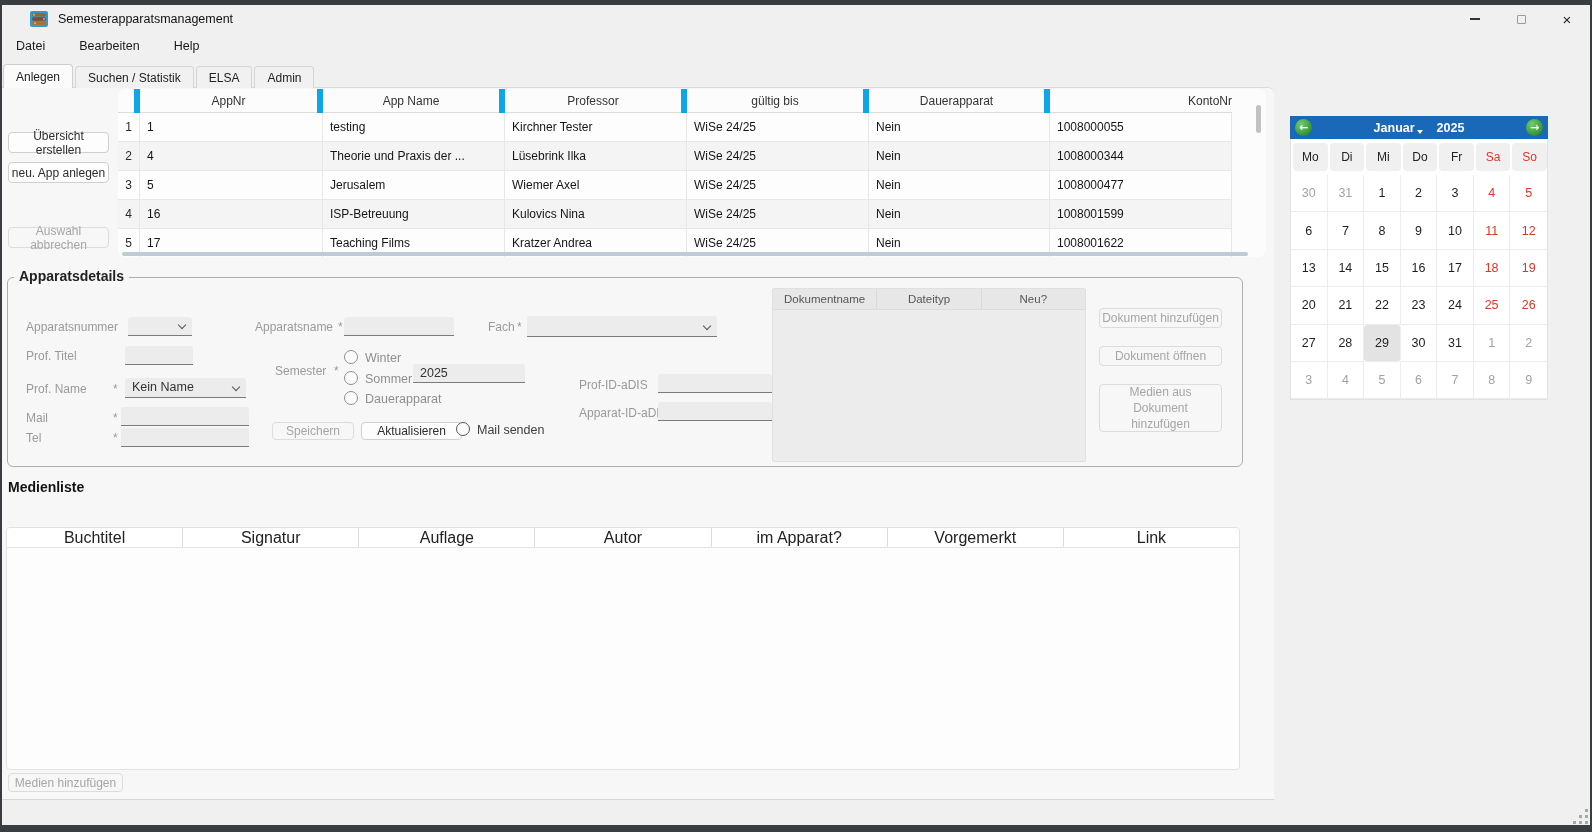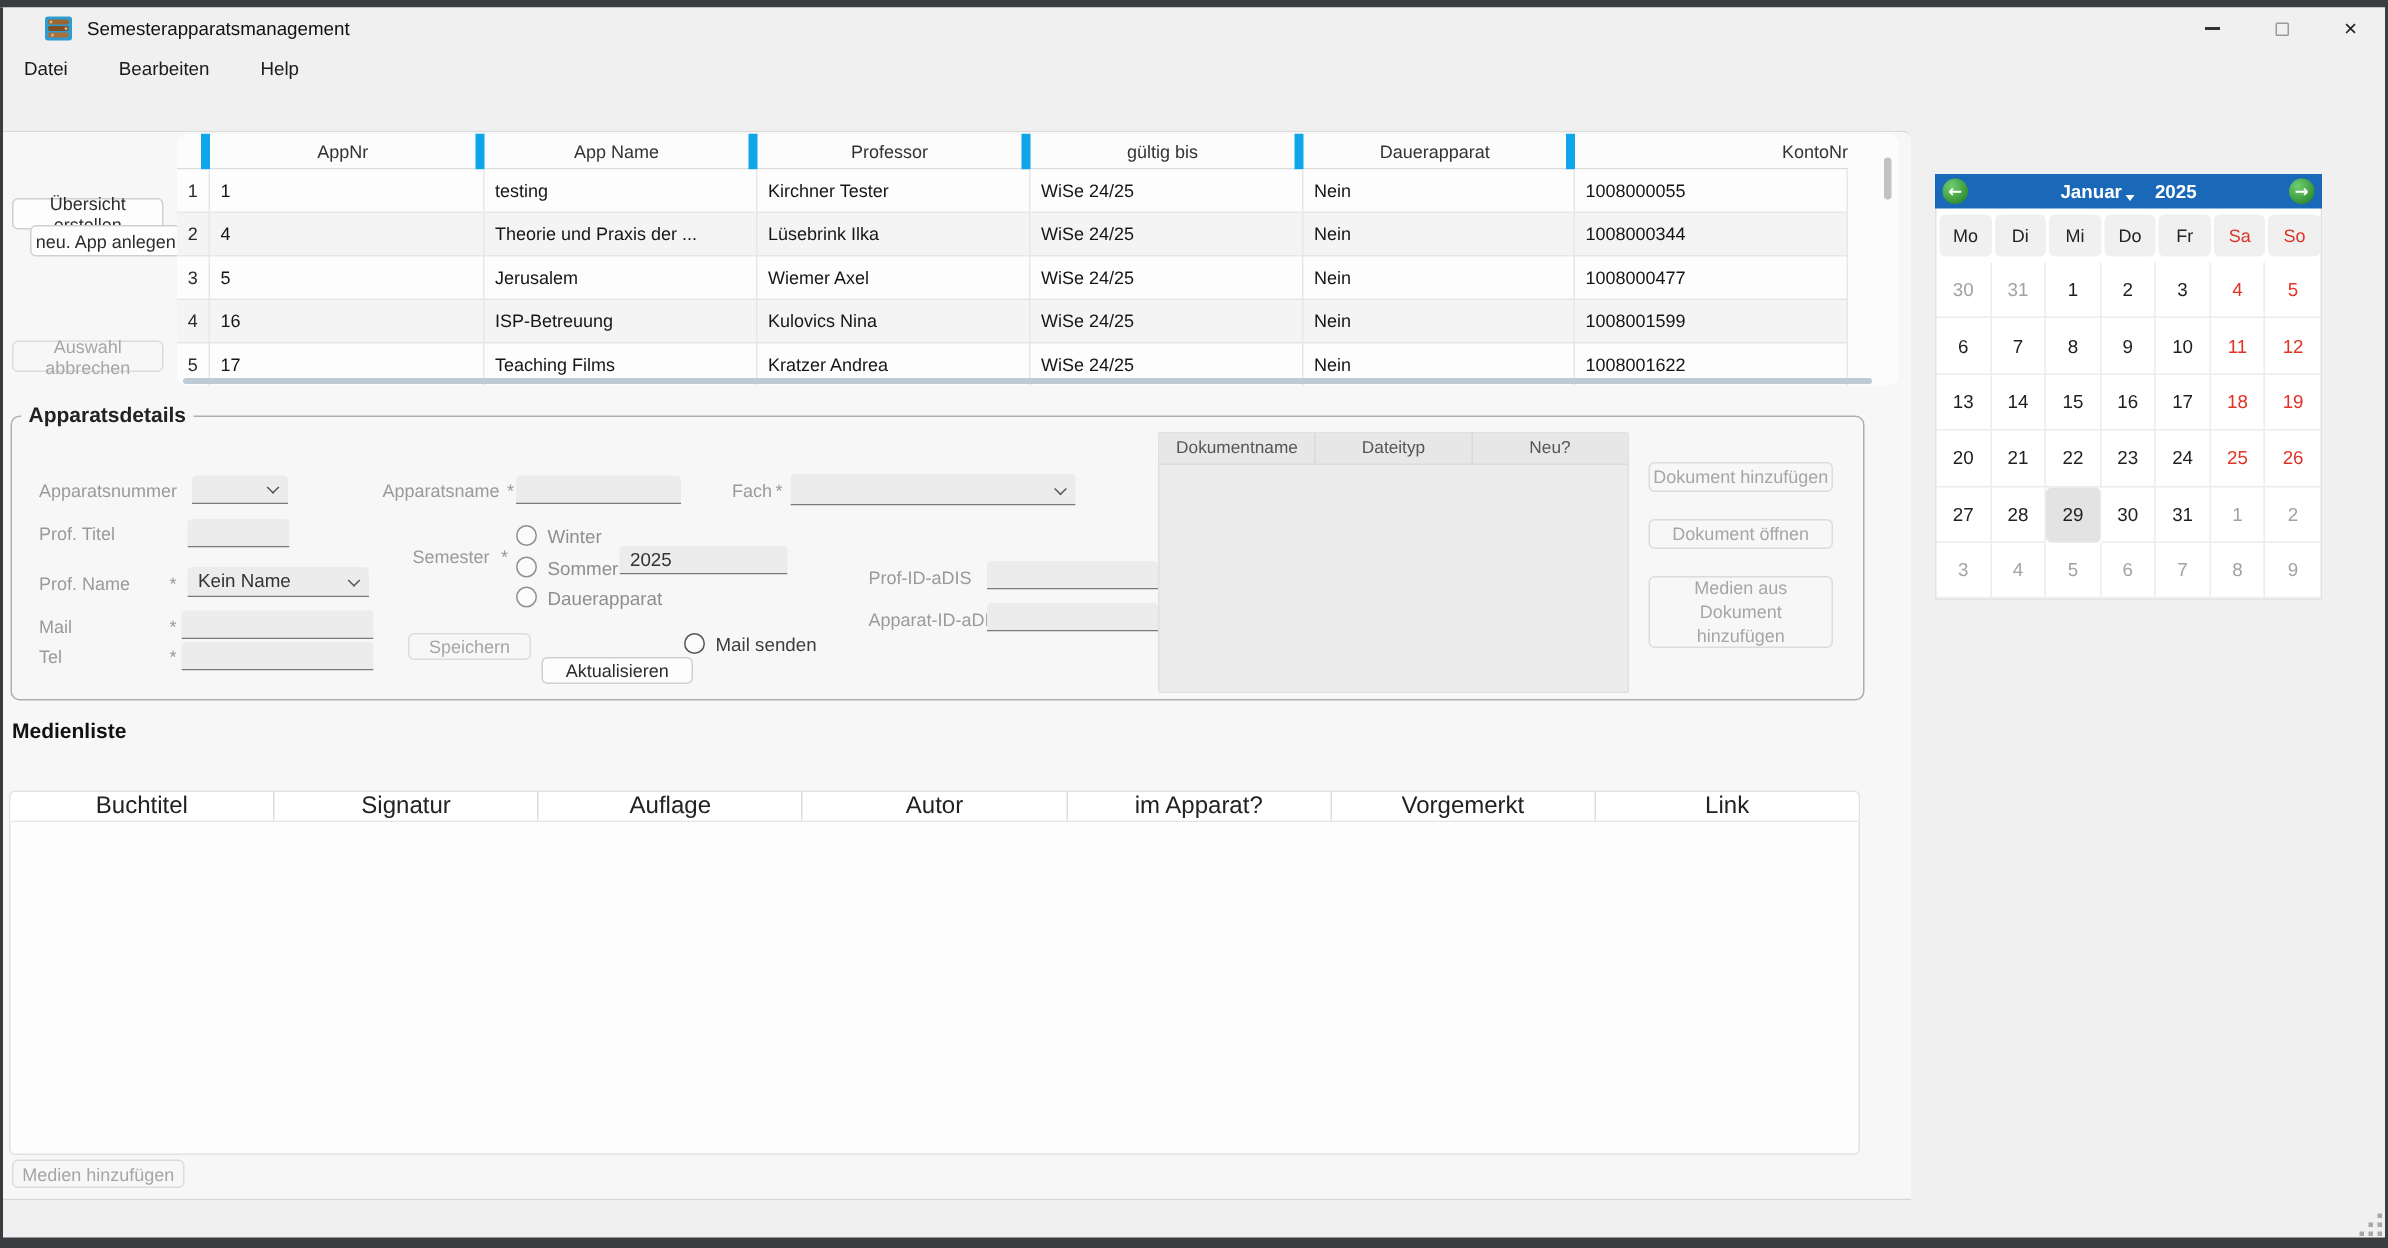--- a/index.html
+++ b/index.html
@@ -159,25 +159,31 @@
           <span class="glyph-close">×</span>
         </div>
     </div>
   </div>
 
   <div class="menubar" id="menubar">
       <div class="menu-item">Datei</div>
       <div class="menu-item">Bearbeiten</div>
       <div class="menu-item">Help</div>
     </div>
+  <div class="tabbar" id="tabbar">
+      <div class="tab active">Anlegen</div>
+      <div class="tab">Suchen / Statistik</div>
+      <div class="tab">ELSA</div>
+      <div class="tab">Admin</div>
+    </div>
   <div class="panel"></div>
 
   <div id="sidebar">
       <div class="btn side-btn" style="top: 132px;">Übersicht erstellen</div>
-      <div class="btn side-btn" style="top: 150px; margin-left: 12px;">neu. App anlegen</div>
+      <div class="btn side-btn" style="top: 162px;">neu. App anlegen</div>
       <div class="btn side-btn dim" style="top: 191px; margin-top: 36px;">Auswahl abbrechen</div>
     </div>
 
   <div class="apparat-card">
     <div class="t-head" id="apparat-head">
         <div class="th" style="width: 22px;"></div>
         <div class="th" style="width: 183px;">AppNr</div>
         <div class="th" style="width: 182px;">App Name</div>
         <div class="th" style="width: 182px;">Professor</div>
         <div class="th" style="width: 182px;">gültig bis</div>
@@ -350,21 +356,21 @@
     <span class="rlabel" style="left:357px;top:114px;">Dauerapparat</span>
     <div class="field" style="left:405px;top:86px;width:112px;height:19px;"><span>2025</span></div>
 
     <span class="flabel" style="left:571px;top:100px;">Prof-ID-aDIS</span>
     <div class="field" style="left:650px;top:96px;width:114px;height:19px;"></div>
 
     <span class="flabel" style="left:571px;top:128px;">Apparat-ID-aDIS</span>
     <div class="field" style="left:650px;top:124px;width:114px;height:19px;"></div>
 
     <div class="btn dim" style="position:absolute;left:264px;top:144px;width:82px;height:18px;">Speichern</div>
-    <div class="btn" style="position:absolute;left:353px;top:160px;width:101px;height:18px;">Aktualisieren</div>
+    <div class="btn" style="position:absolute;left:353px;top:144px;width:101px;height:18px;">Aktualisieren</div>
     <span class="radio dark" style="left:448px;top:144px;"></span>
     <span class="rlabel dark" style="left:469px;top:145px;">Mail senden</span>
   </div>
 
   <div class="doc-list">
     <div class="doc-head" id="doc-head">
         <div class="doc-th">Dokumentname</div>
         <div class="doc-th">Dateityp</div>
         <div class="doc-th">Neu?</div>
       </div>

